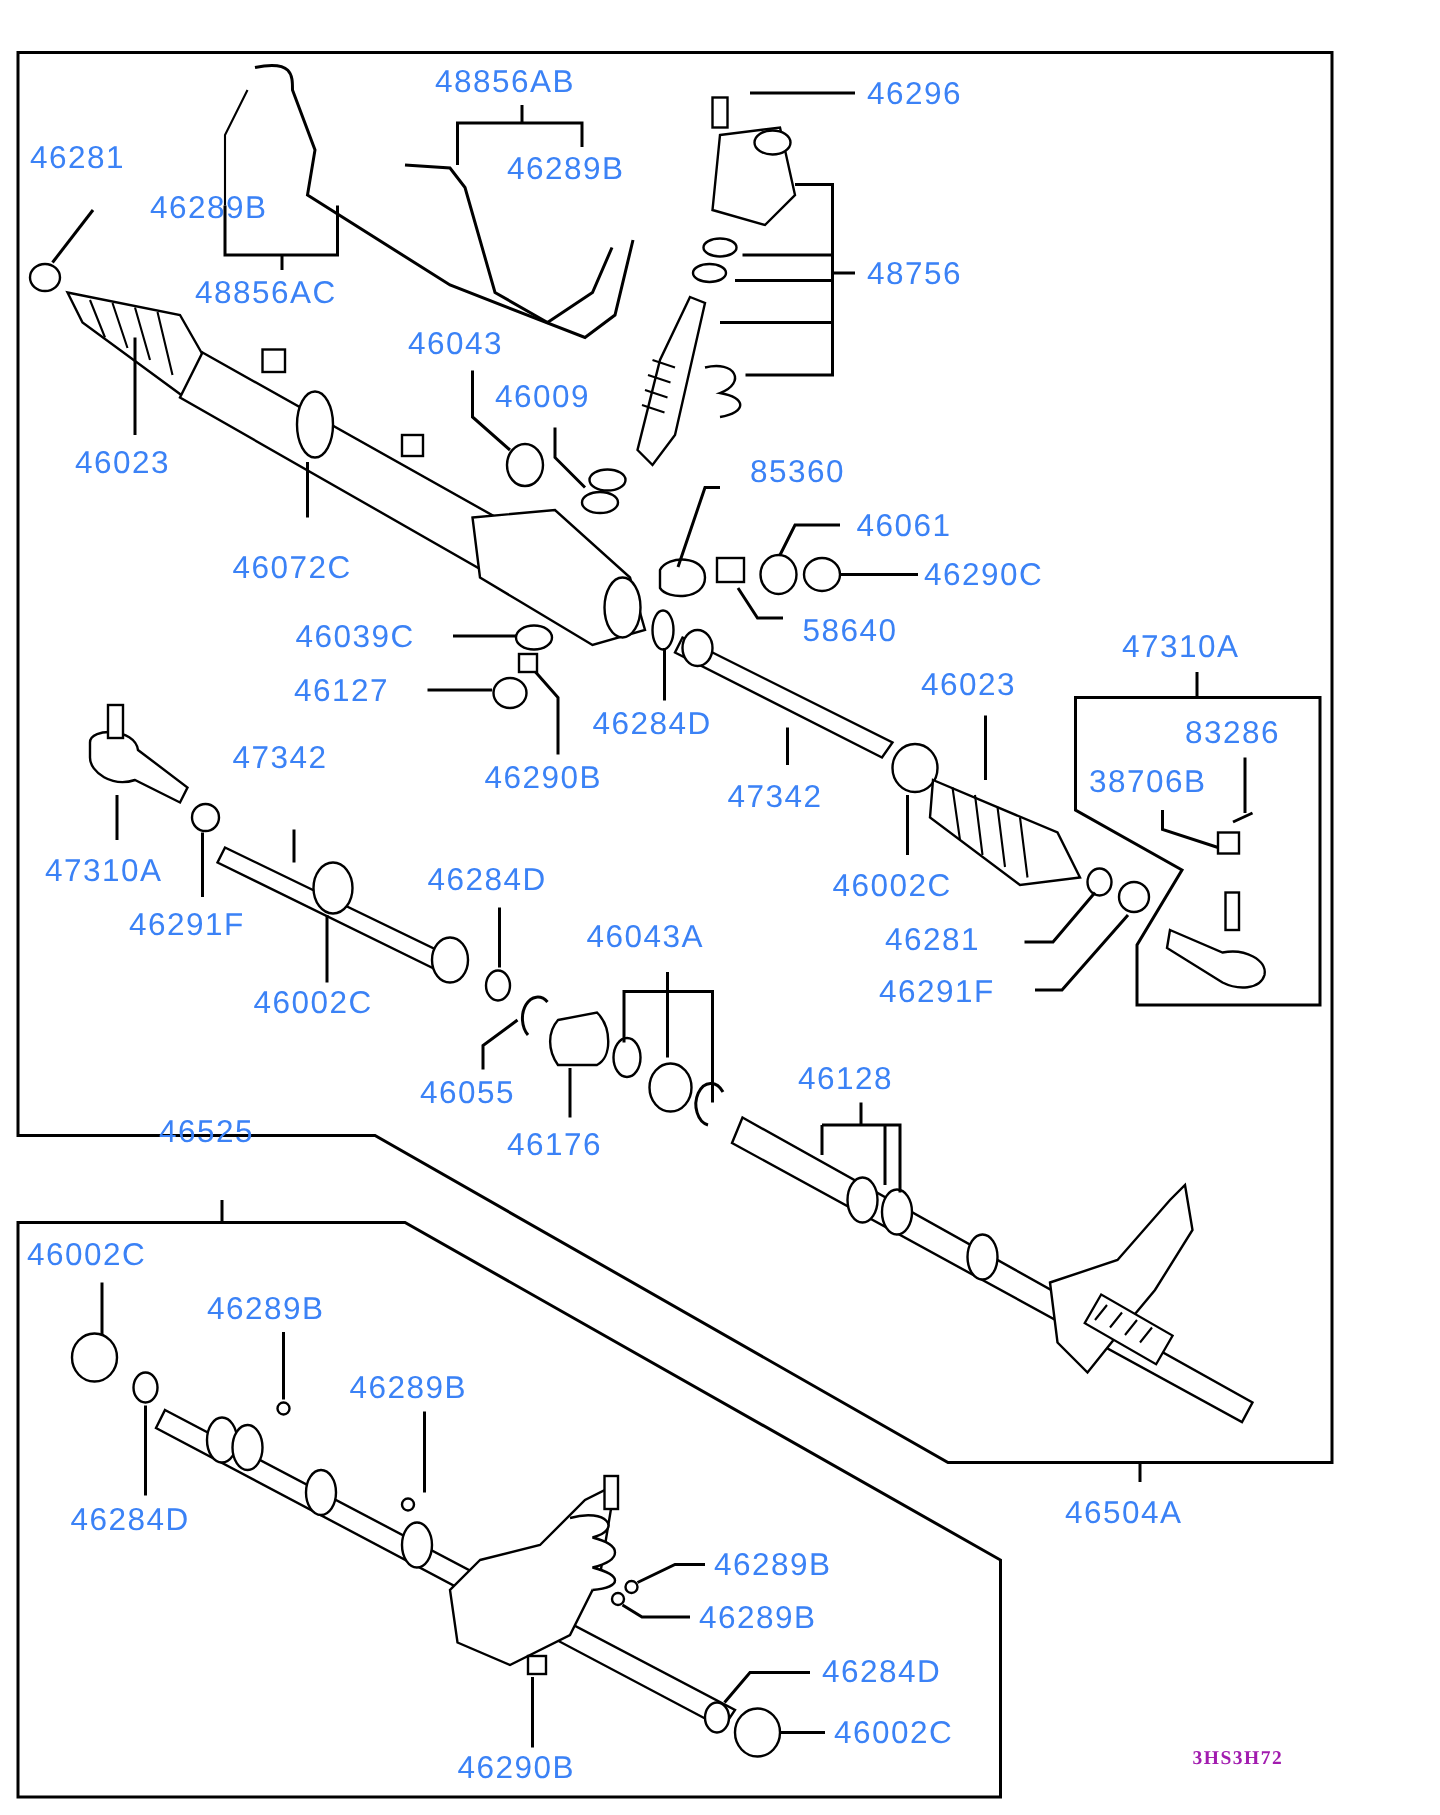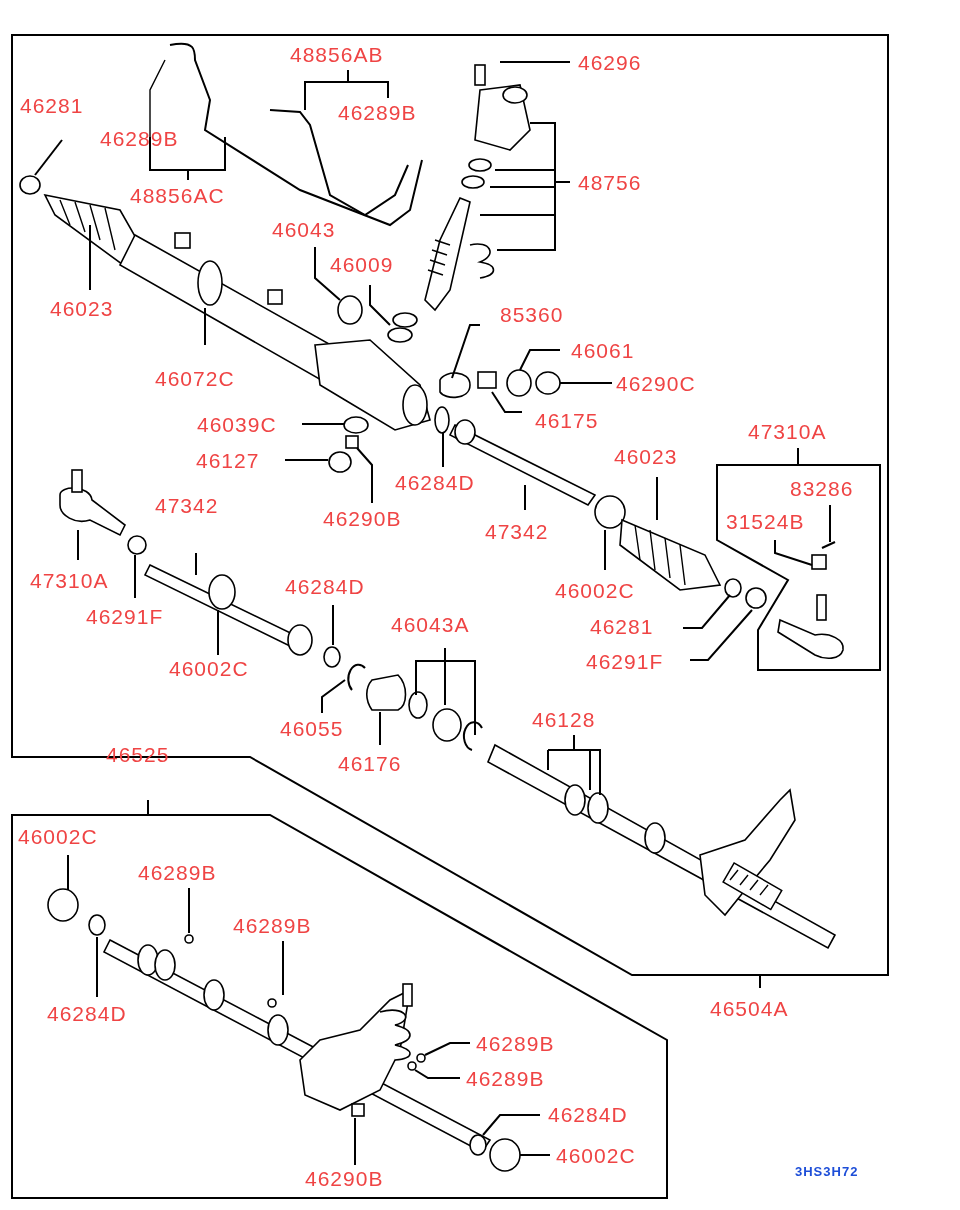--- a/index.html
+++ b/index.html
@@ -1,22 +1,22 @@
 <!DOCTYPE html>
 <html><head>
 <meta charset="utf-8">
 <style>
   html, body { margin: 0; padding: 0; background: #ffffff; }
   body { width: 960px; height: 1210px; position: relative; overflow: hidden;
          font-family: "Liberation Sans", "DejaVu Sans", sans-serif; }
   #diagram { position: absolute; left: 0; top: 0; width: 960px; height: 1210px; }
   .lbl { position: absolute; font-family: "Liberation Sans", sans-serif; font-size: 21px;
-         font-weight: 400; color: #ef4444; letter-spacing: 1px; line-height: 1; white-space: nowrap; }
-  .code { position: absolute; font-family: Liberation Sans, sans-serif; font-size: 13px;
-          font-weight: bold; color: #1d4ed8; letter-spacing: 1px; }
+         font-weight: 400; color: #3b82f6; letter-spacing: 1px; line-height: 1; white-space: nowrap; }
+  .code { position: absolute; font-family: Liberation Serif, serif; font-size: 13px;
+          font-weight: bold; color: #a21caf; letter-spacing: 1px; }
   svg .ln { stroke: #000; stroke-width: 2; fill: none; }
   svg .thin { stroke: #000; stroke-width: 1.4; fill: none; }
   svg .part { stroke: #000; stroke-width: 1.6; fill: #fff; }
 </style>
 </head>
 <body>
 
 <svg id="diagram" viewBox="0 0 960 1210" xmlns="http://www.w3.org/2000/svg">
 
   <path class="ln" d="M12,35 H888 V975 H632 L250,757 H12 Z"></path>
@@ -168,30 +168,30 @@
 <div class="lbl" style="left:100px;top:128px">46289B</div>
 <div class="lbl" style="left:578px;top:172px">48756</div>
 <div class="lbl" style="left:130px;top:185px">48856AC</div>
 <div class="lbl" style="left:272px;top:219px">46043</div>
 <div class="lbl" style="left:330px;top:254px">46009</div>
 <div class="lbl" style="left:50px;top:298px">46023</div>
 <div class="lbl" style="left:500px;top:304px">85360</div>
 <div class="lbl" style="left:571px;top:340px">46061</div>
 <div class="lbl" style="left:155px;top:368px">46072C</div>
 <div class="lbl" style="left:616px;top:373px">46290C</div>
-<div class="lbl" style="left:535px;top:410px">46175</div>
+<div class="lbl" style="left:535px;top:410px">58640</div>
 <div class="lbl" style="left:197px;top:414px">46039C</div>
 <div class="lbl" style="left:748px;top:421px">47310A</div>
 <div class="lbl" style="left:614px;top:446px">46023</div>
 <div class="lbl" style="left:196px;top:450px">46127</div>
 <div class="lbl" style="left:395px;top:472px">46284D</div>
 <div class="lbl" style="left:790px;top:478px">83286</div>
 <div class="lbl" style="left:155px;top:495px">47342</div>
 <div class="lbl" style="left:323px;top:508px">46290B</div>
-<div class="lbl" style="left:726px;top:511px">31524B</div>
+<div class="lbl" style="left:726px;top:511px">38706B</div>
 <div class="lbl" style="left:485px;top:521px">47342</div>
 <div class="lbl" style="left:30px;top:570px">47310A</div>
 <div class="lbl" style="left:555px;top:580px">46002C</div>
 <div class="lbl" style="left:285px;top:576px">46284D</div>
 <div class="lbl" style="left:86px;top:606px">46291F</div>
 <div class="lbl" style="left:590px;top:616px">46281</div>
 <div class="lbl" style="left:391px;top:614px">46043A</div>
 <div class="lbl" style="left:586px;top:651px">46291F</div>
 <div class="lbl" style="left:169px;top:658px">46002C</div>
 <div class="lbl" style="left:280px;top:718px">46055</div>

